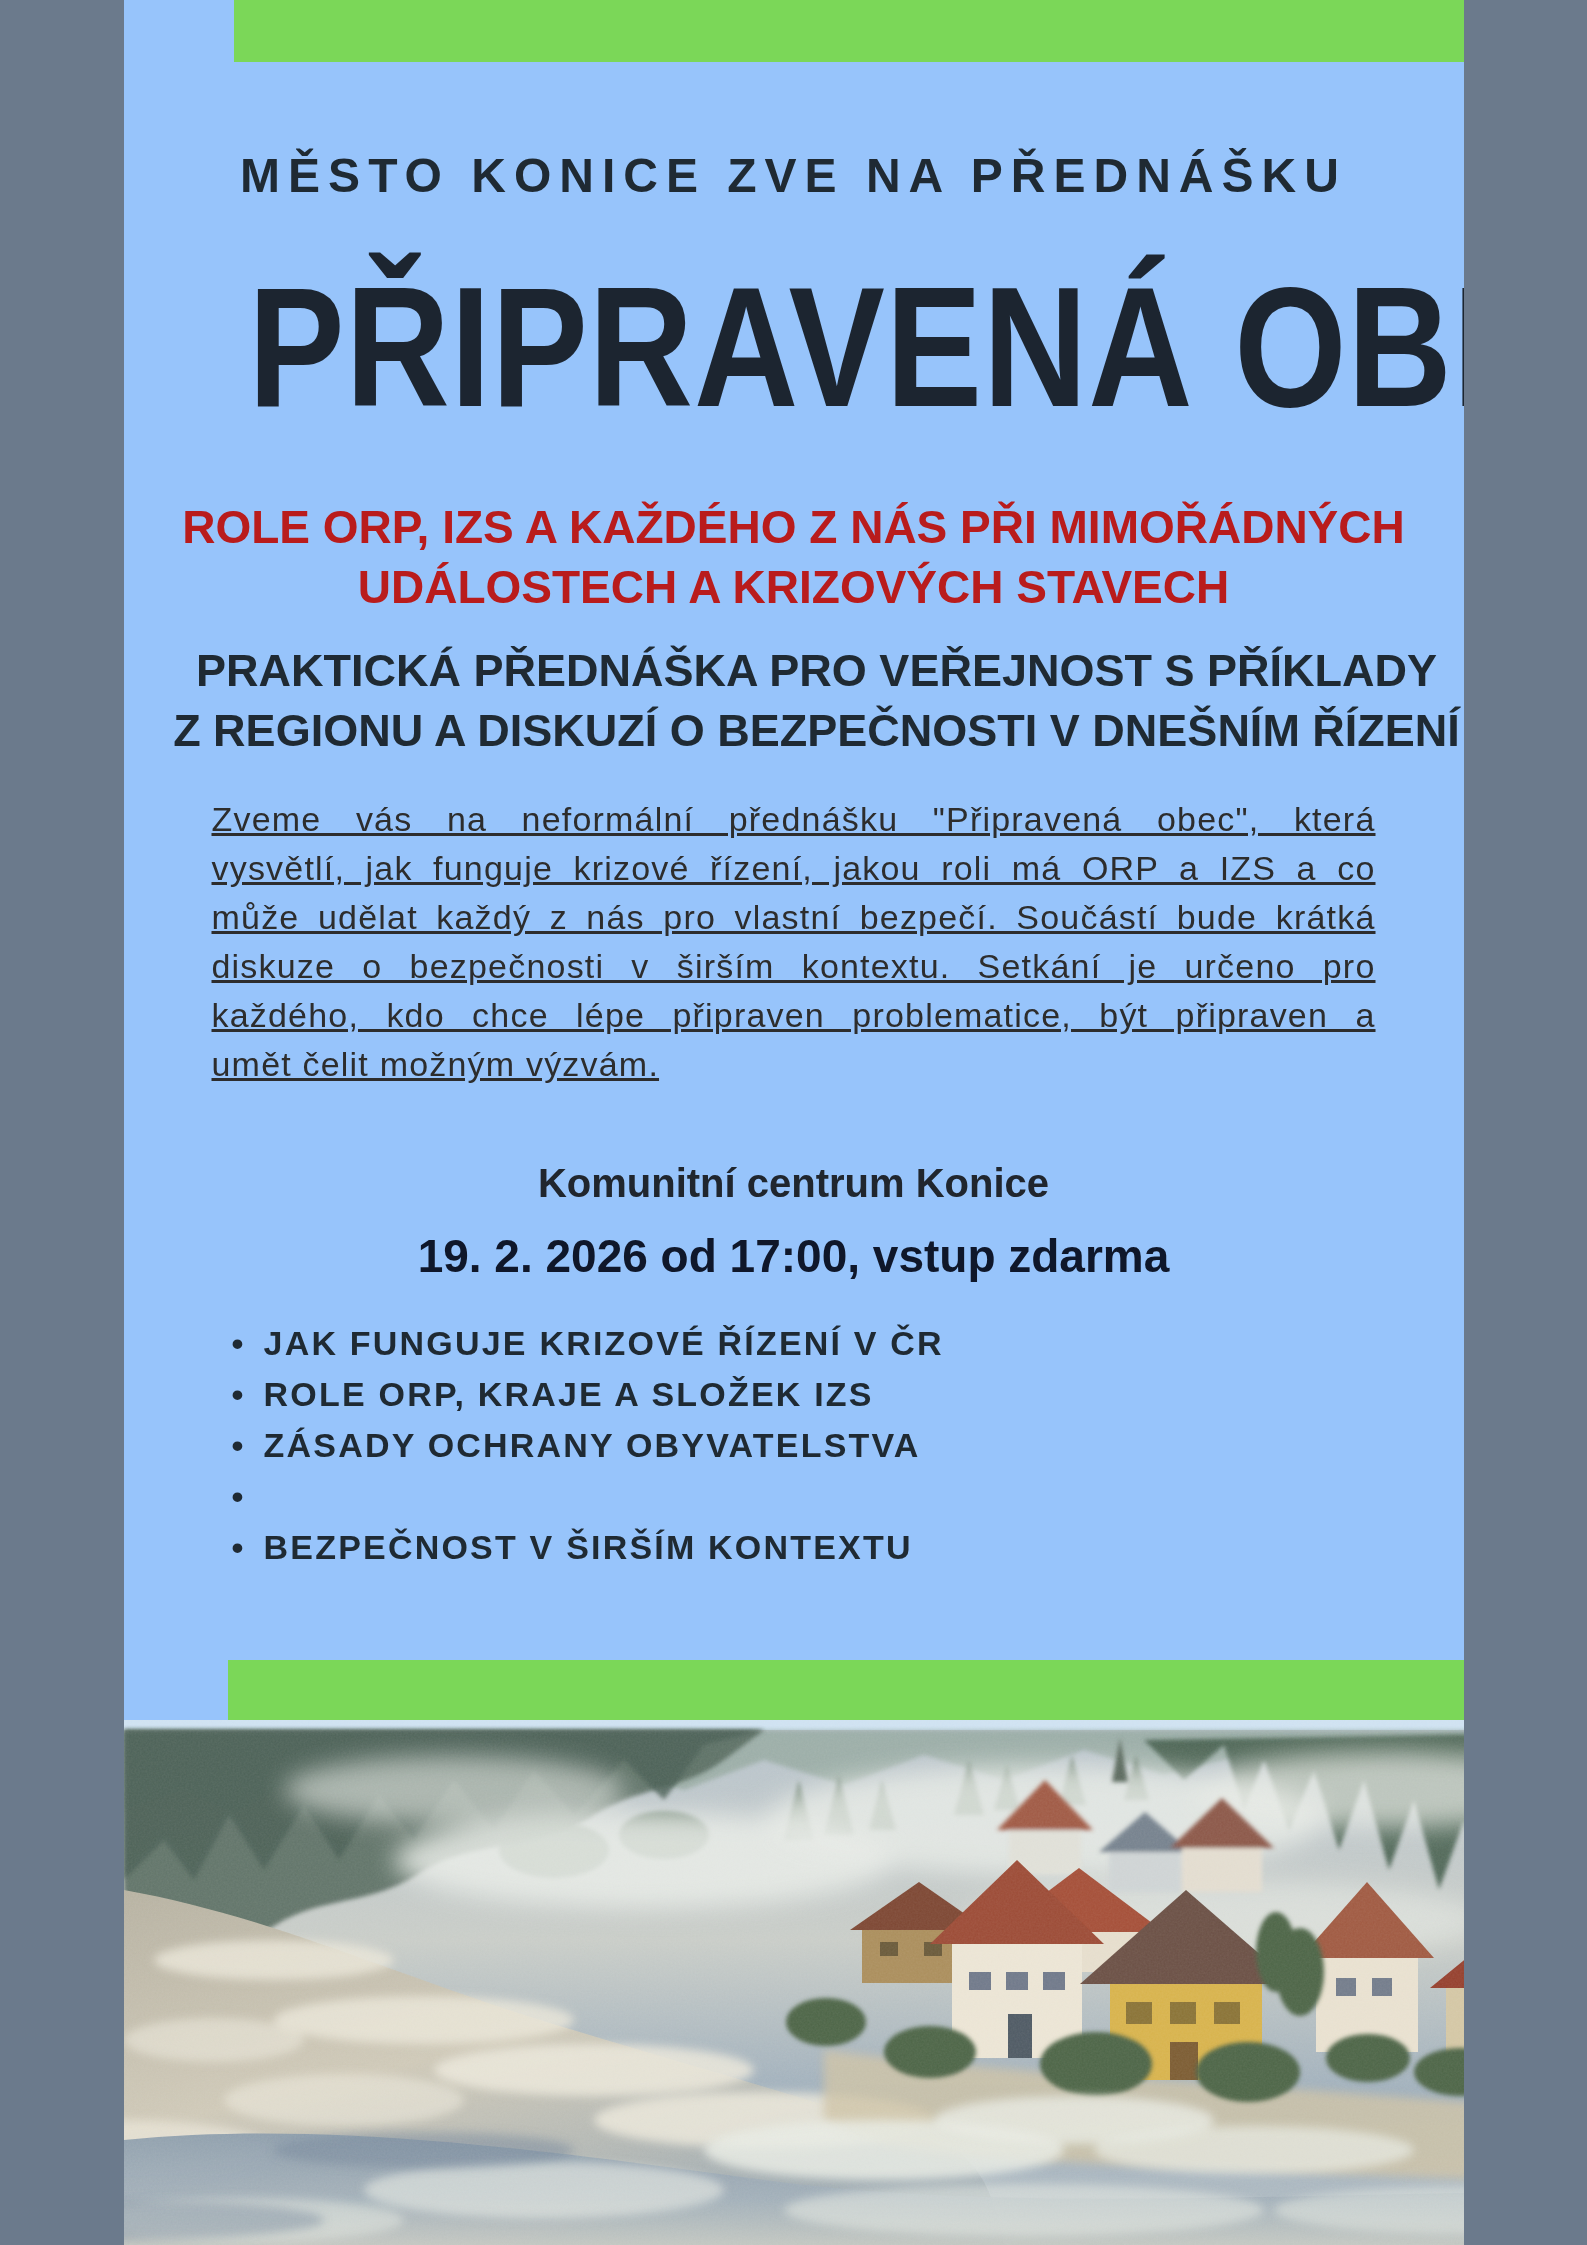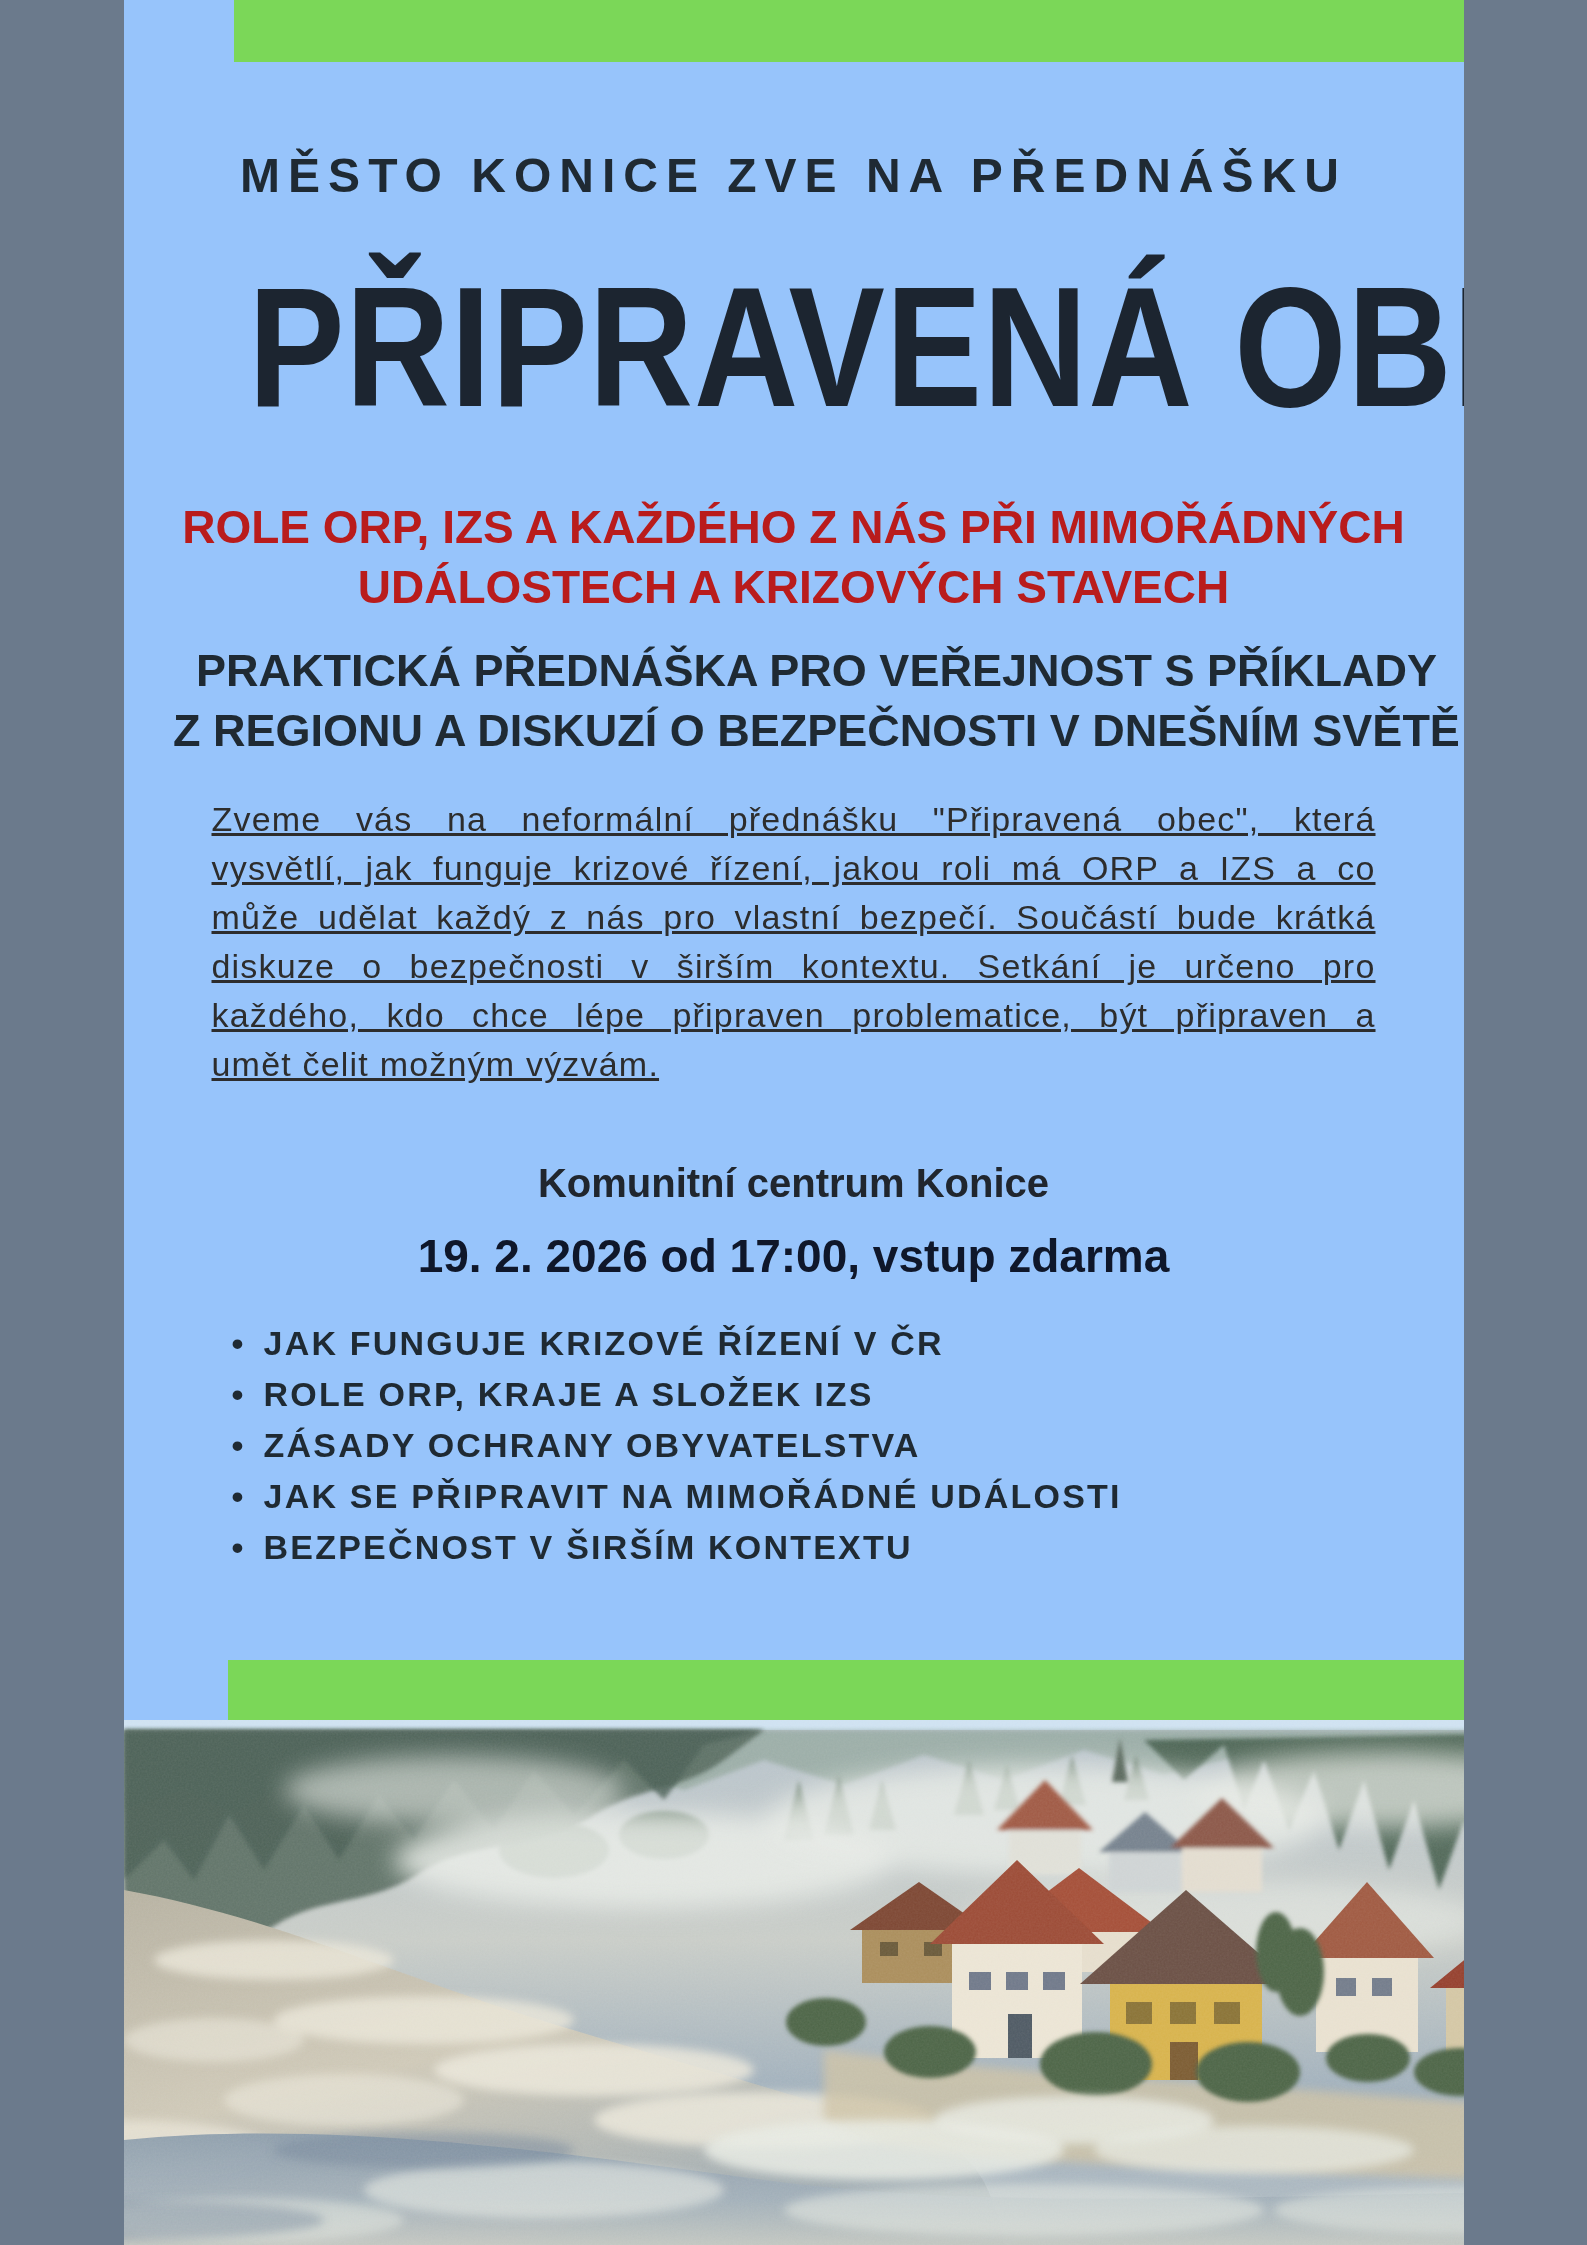--- a/index.html
+++ b/index.html
@@ -141,21 +141,21 @@
     <span class="title-inner">PŘIPRAVENÁ OBEC</span>
   </div>
 
   <div class="subtitle">
     <div>ROLE ORP, IZS A KAŽDÉHO Z NÁS PŘI MIMOŘÁDNÝCH</div>
     <div>UDÁLOSTECH A KRIZOVÝCH STAVECH</div>
   </div>
 
   <div class="subheading">
     <div>PRAKTICKÁ PŘEDNÁŠKA PRO VEŘEJNOST S PŘÍKLADY</div>
-    <div>Z REGIONU A DISKUZÍ O BEZPEČNOSTI V DNEŠNÍM SVĚTĚ</div>
+    <div>Z REGIONU A DISKUZÍ O BEZPEČNOSTI V DNEŠNÍM ŘÍZENÍ</div>
   </div>
 
   <div class="paragraph">
     <div class="pline">Zveme vás na neformální přednášku "Připravená obec", která</div>
     <div class="pline">vysvětlí, jak funguje krizové řízení, jakou roli má ORP a IZS a co</div>
     <div class="pline">může udělat každý z nás pro vlastní bezpečí. Součástí bude krátká</div>
     <div class="pline">diskuze o bezpečnosti v širším kontextu. Setkání je určeno pro</div>
     <div class="pline">každého, kdo chce lépe připraven problematice, být připraven a</div>
     <div class="pline last">umět čelit možným výzvám.</div>
   </div>
@@ -171,21 +171,20 @@
     <li>
       <span class="dot">•</span>
       <span>ROLE ORP, KRAJE A SLOŽEK IZS</span>
     </li>
     <li>
       <span class="dot">•</span>
       <span>ZÁSADY OCHRANY OBYVATELSTVA</span>
     </li>
     <li>
       <span class="dot">•</span>
-      <span>JAK SE PŘIPRAVIT NA MIMOŘÁDNÉ UDÁLOSTI</span>
     </li>
     <li>
       <span class="dot">•</span>
       <span>BEZPEČNOST V ŠIRŠÍM KONTEXTU</span>
     </li>
   </ul>
 
   <div class="accent-bar bottom"></div>
 
   <div class="painting">

